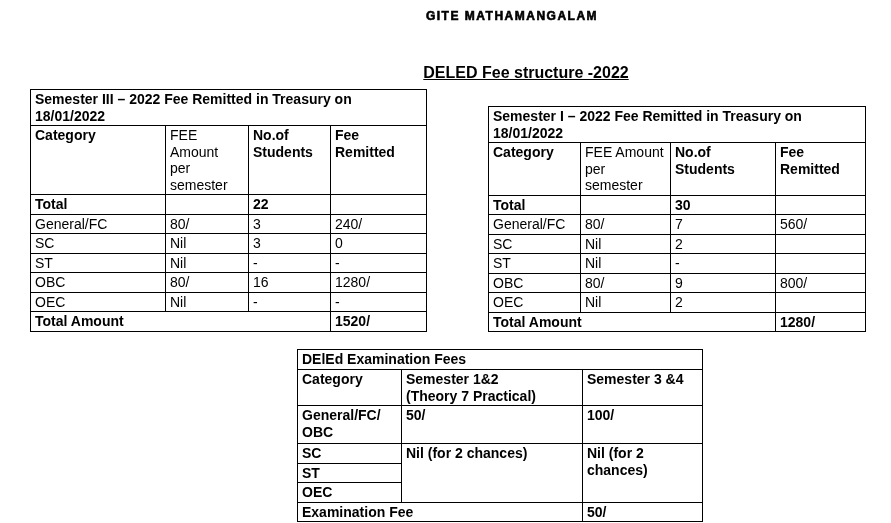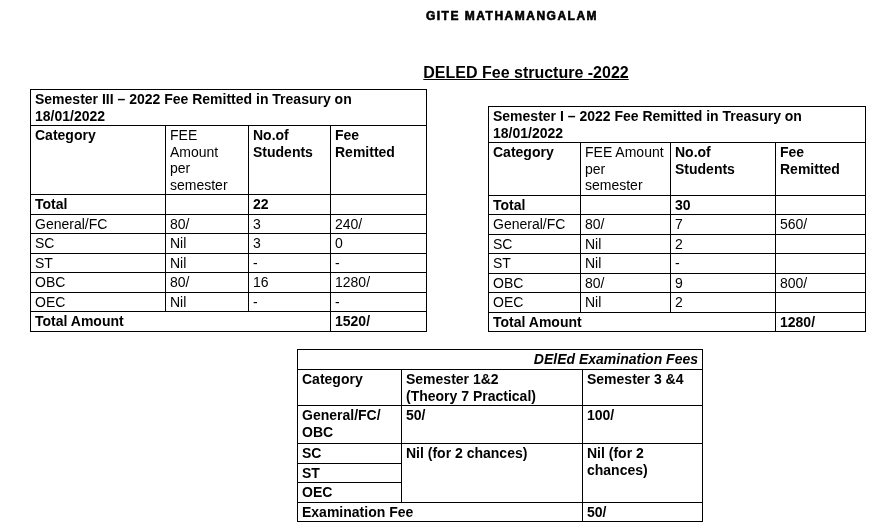--- a/index.html
+++ b/index.html
@@ -37,21 +37,21 @@
   }
   table.fee-table td {
     border: 1px solid #000;
     padding: 1px 4px;
     font-size: 14px;
     line-height: 1.18;
     vertical-align: top;
     overflow: hidden;
   }
   .t-title { font-weight: bold; font-size: 14.5px; height: 20px; }
-  .t-title.center { text-align: right; font-style: italic; }
+  .t-title.center { text-align: left; }
   .hdr { font-weight: bold; font-size: 14.5px; white-space: pre-line; }
   .hdr-small { font-weight: normal; font-size: 11px; white-space: pre-line; padding-top: 3px; }
   .bold { font-weight: bold; }
   .pre { white-space: pre-line; }
   .vbottom { vertical-align: bottom; }
   .vmiddle { vertical-align: middle; }
   tr.data-row td { height: 18px; }
   tr.total-row td { height: 19px; }
 
   #sem3-table { left: 30px; top: 71px; }

